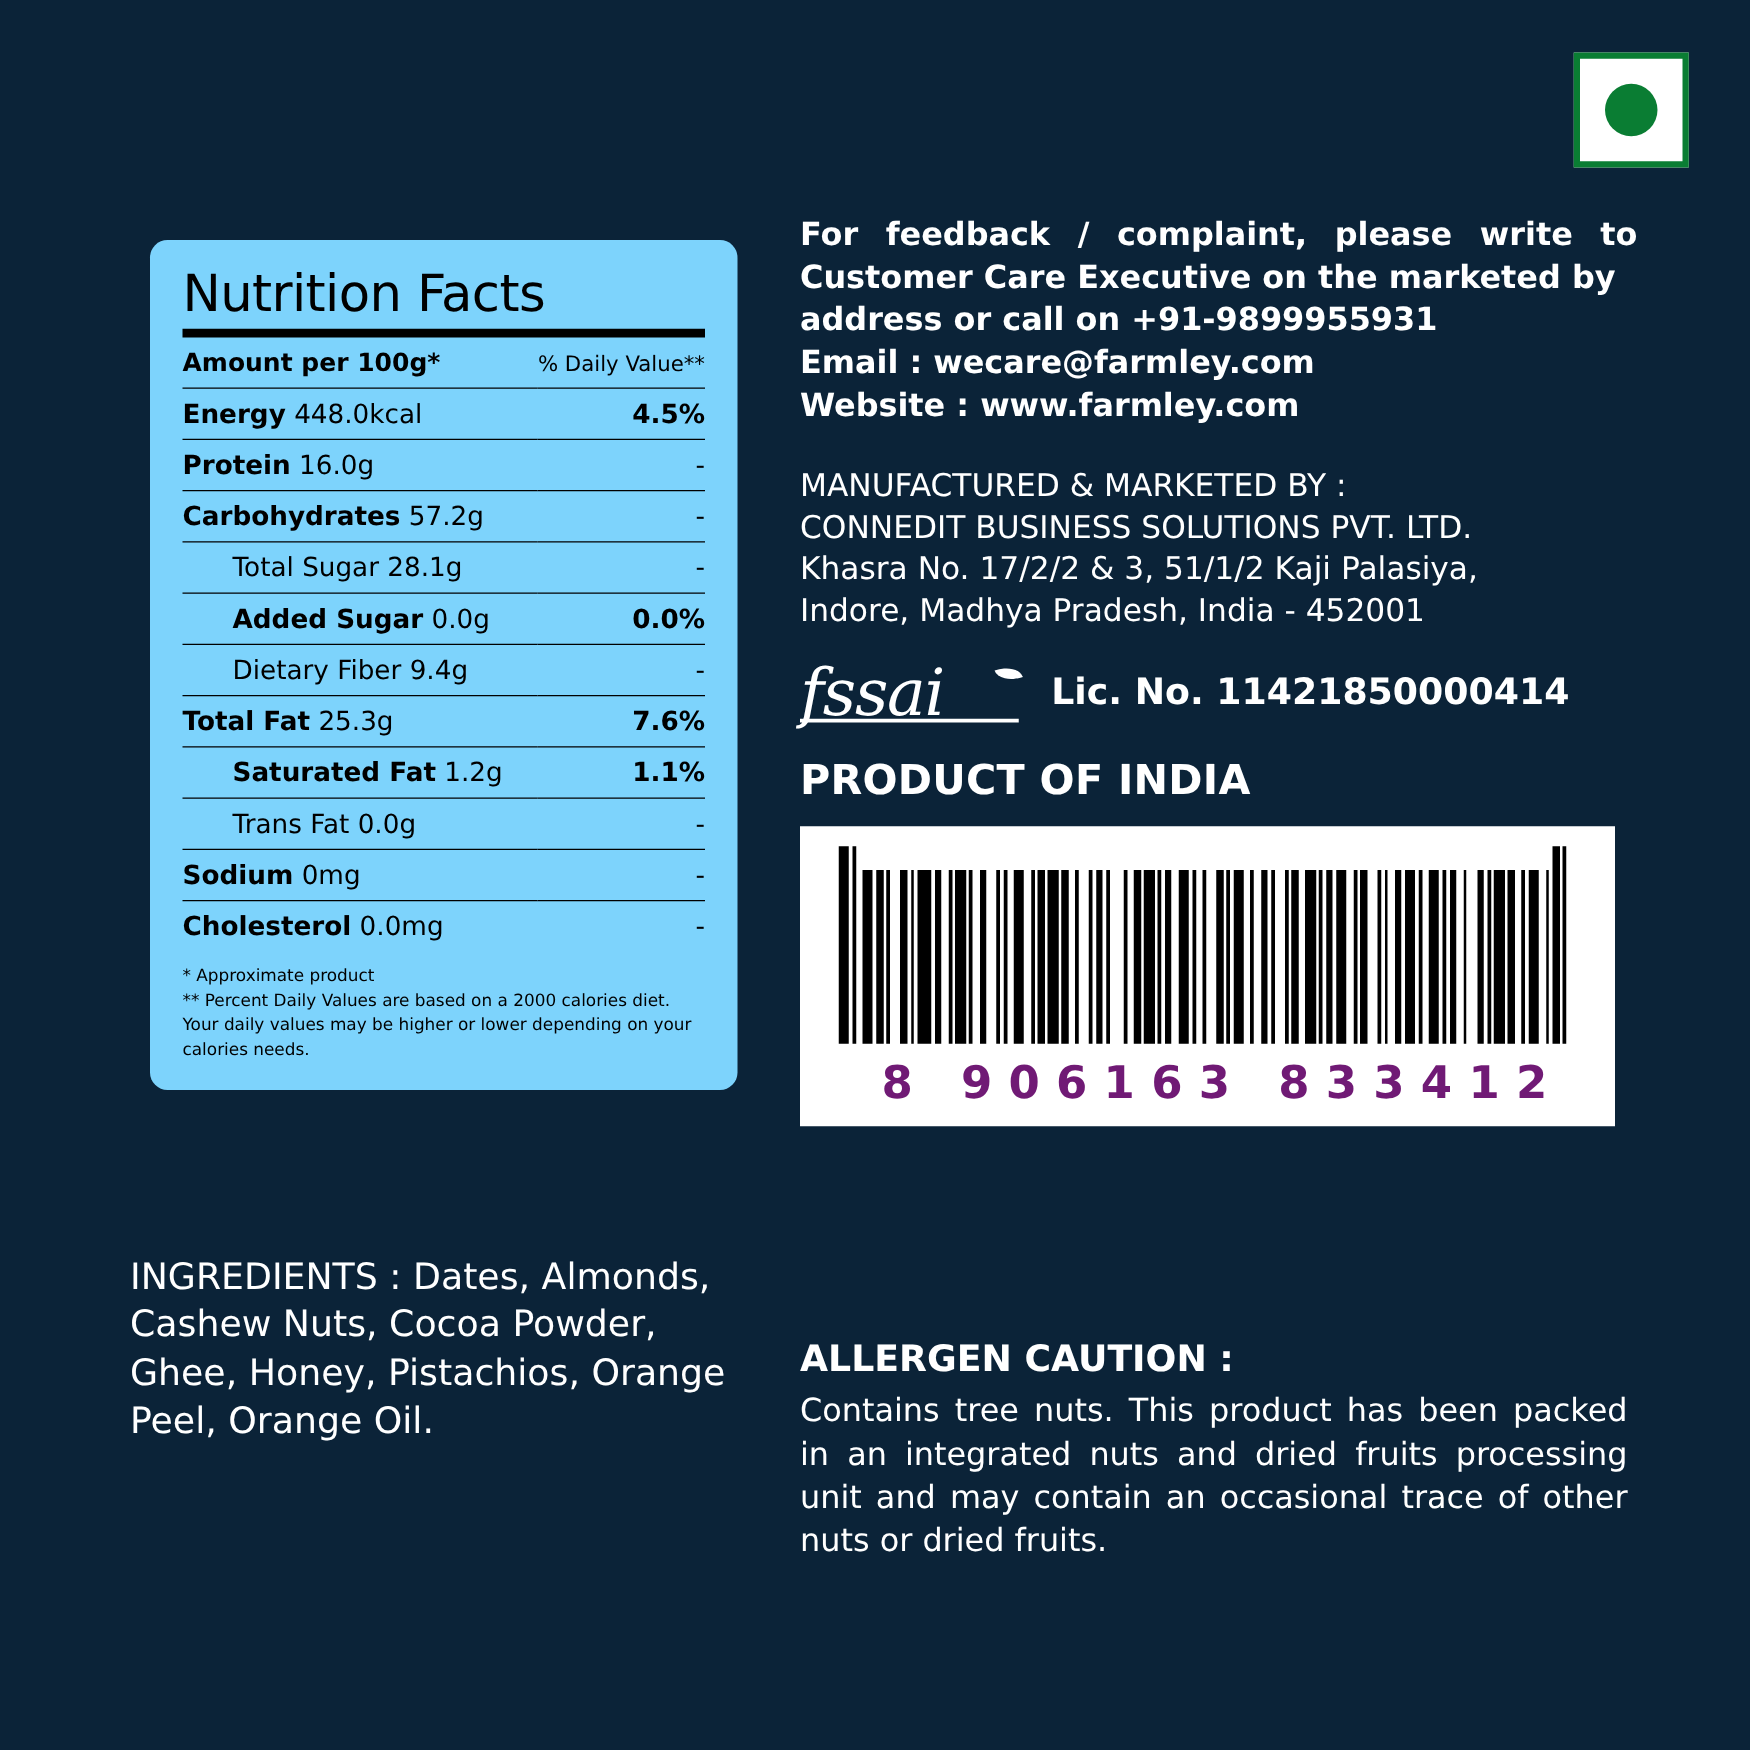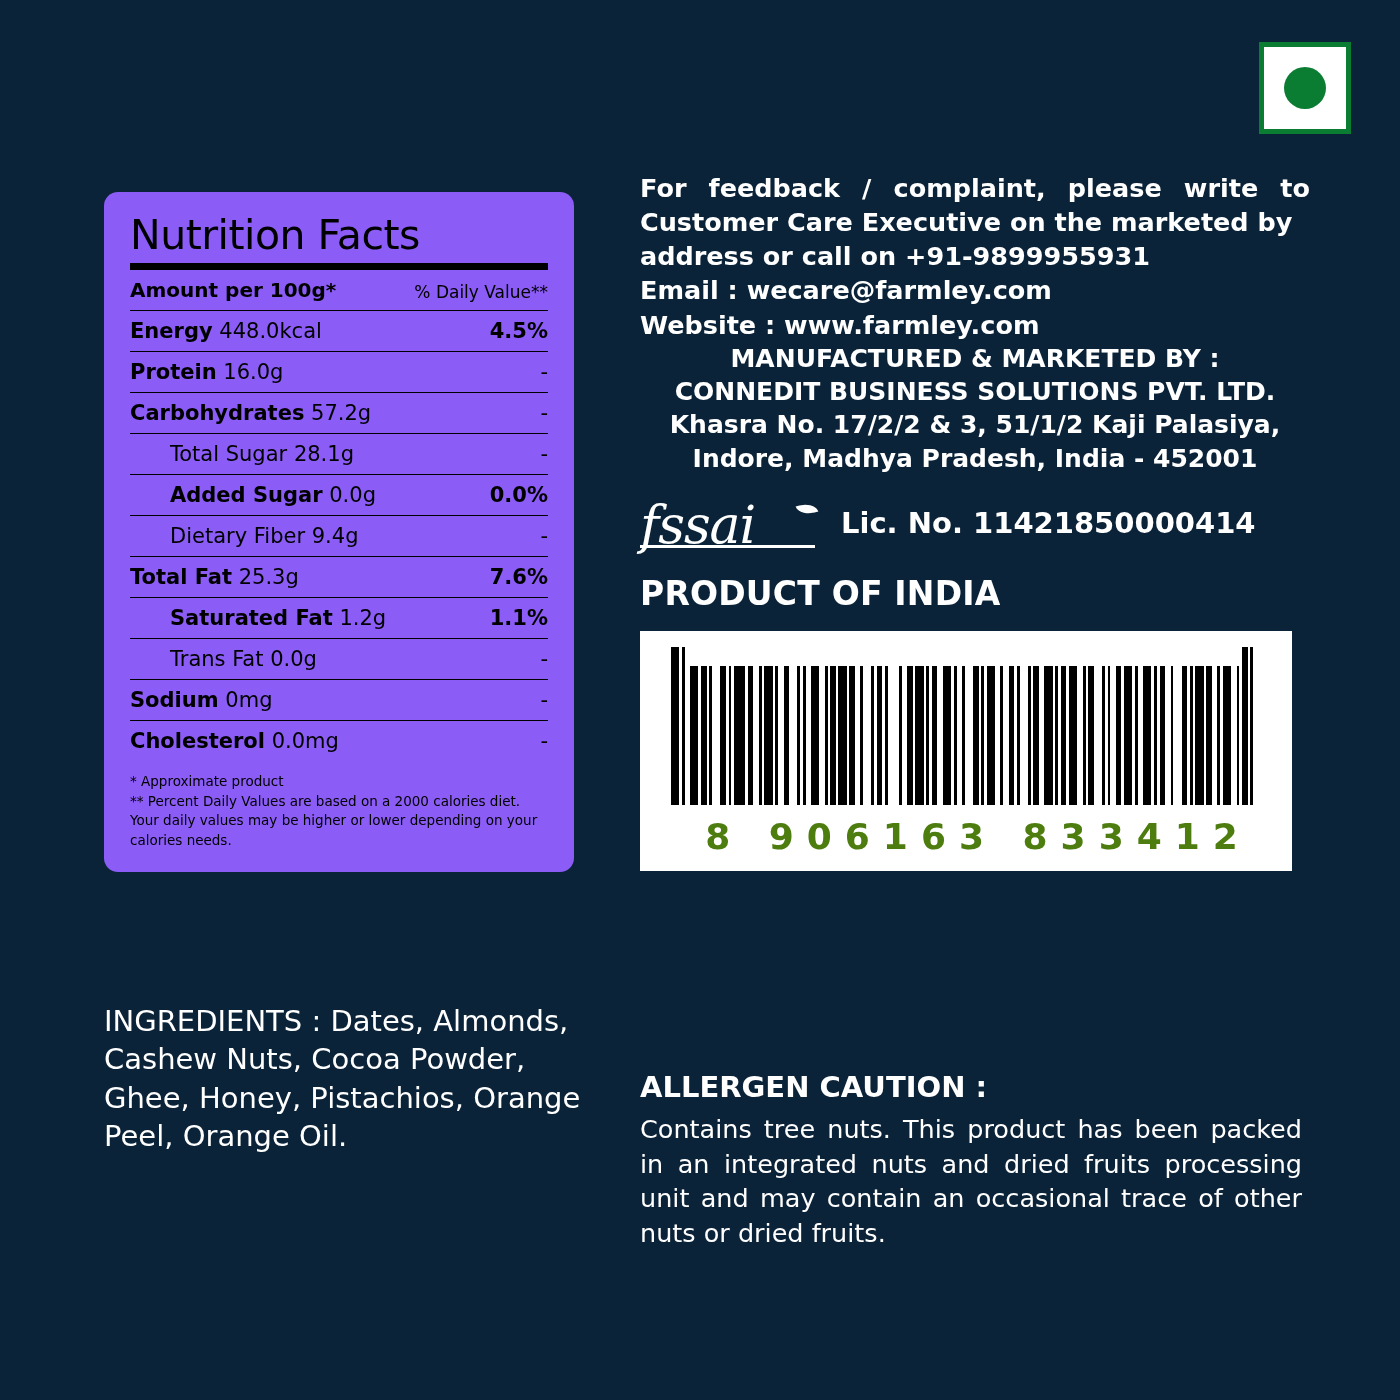--- a/index.html
+++ b/index.html
@@ -33,24 +33,24 @@
   .veg-dot {
     width: 42px;
     height: 42px;
     border-radius: 50%;
     background: #0a7d33;
   }
 
   
   .nutrition-panel {
     position: absolute;
-    left: 104px;
+    left: 120px;
     top: 192px;
     width: 470px;
-    background: #8b5cf6;
+    background: #7dd3fc;
     color: #000000;
     border-radius: 14px;
     box-sizing: border-box;
     padding: 20px 26px 22px 26px;
   }
   .nf-title {
     font-size: 41px;
     font-weight: 400;
     letter-spacing: -0.5px;
     line-height: 1.05;
@@ -115,24 +115,24 @@
     line-height: 1.32;
     font-weight: bold;
     text-align: justify;
   }
   .feedback-line2 {
     font-size: 25.5px;
     font-weight: bold;
     line-height: 1.34;
   }
   .mfg {
+    margin-top: 30px;
     font-size: 25px;
     line-height: 1.33;
-    font-weight: bold;
-    text-align: center;
+    font-weight: normal;
   }
   .fssai-row {
     margin-top: 24px;
     display: flex;
     align-items: center;
     gap: 26px;
   }
   .fssai-logo {
     font-family: "DejaVu Serif", serif;
     font-style: italic;
@@ -192,21 +192,21 @@
   .bc-digits {
     position: absolute;
     bottom: 14px;
     left: 0;
     width: 100%;
     display: flex;
     justify-content: center;
     font-family: "DejaVu Sans", sans-serif;
     font-size: 36px;
     font-weight: bold;
-    color: #4d7c0f;
+    color: #701a75;
     letter-spacing: 13px;
     padding-left: 24px;
     box-sizing: border-box;
   }
 
   
   .allergen {
     position: absolute;
     left: 640px;
     top: 1070px;

